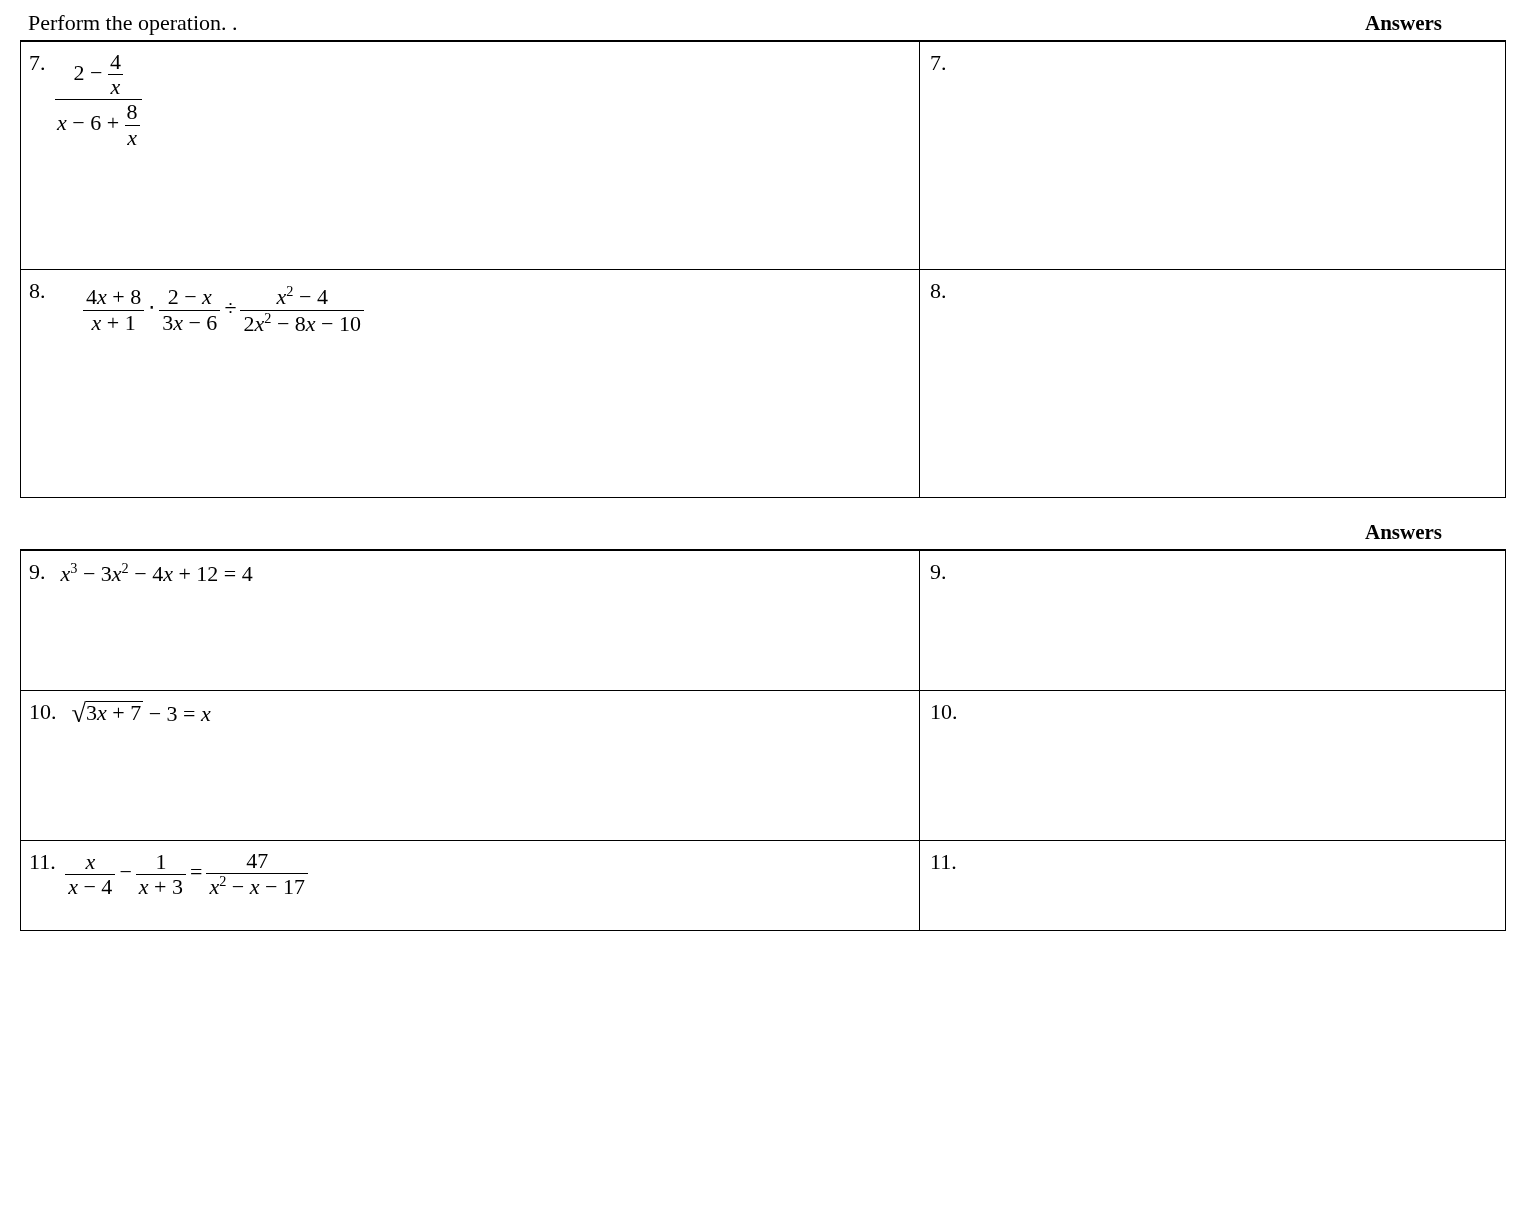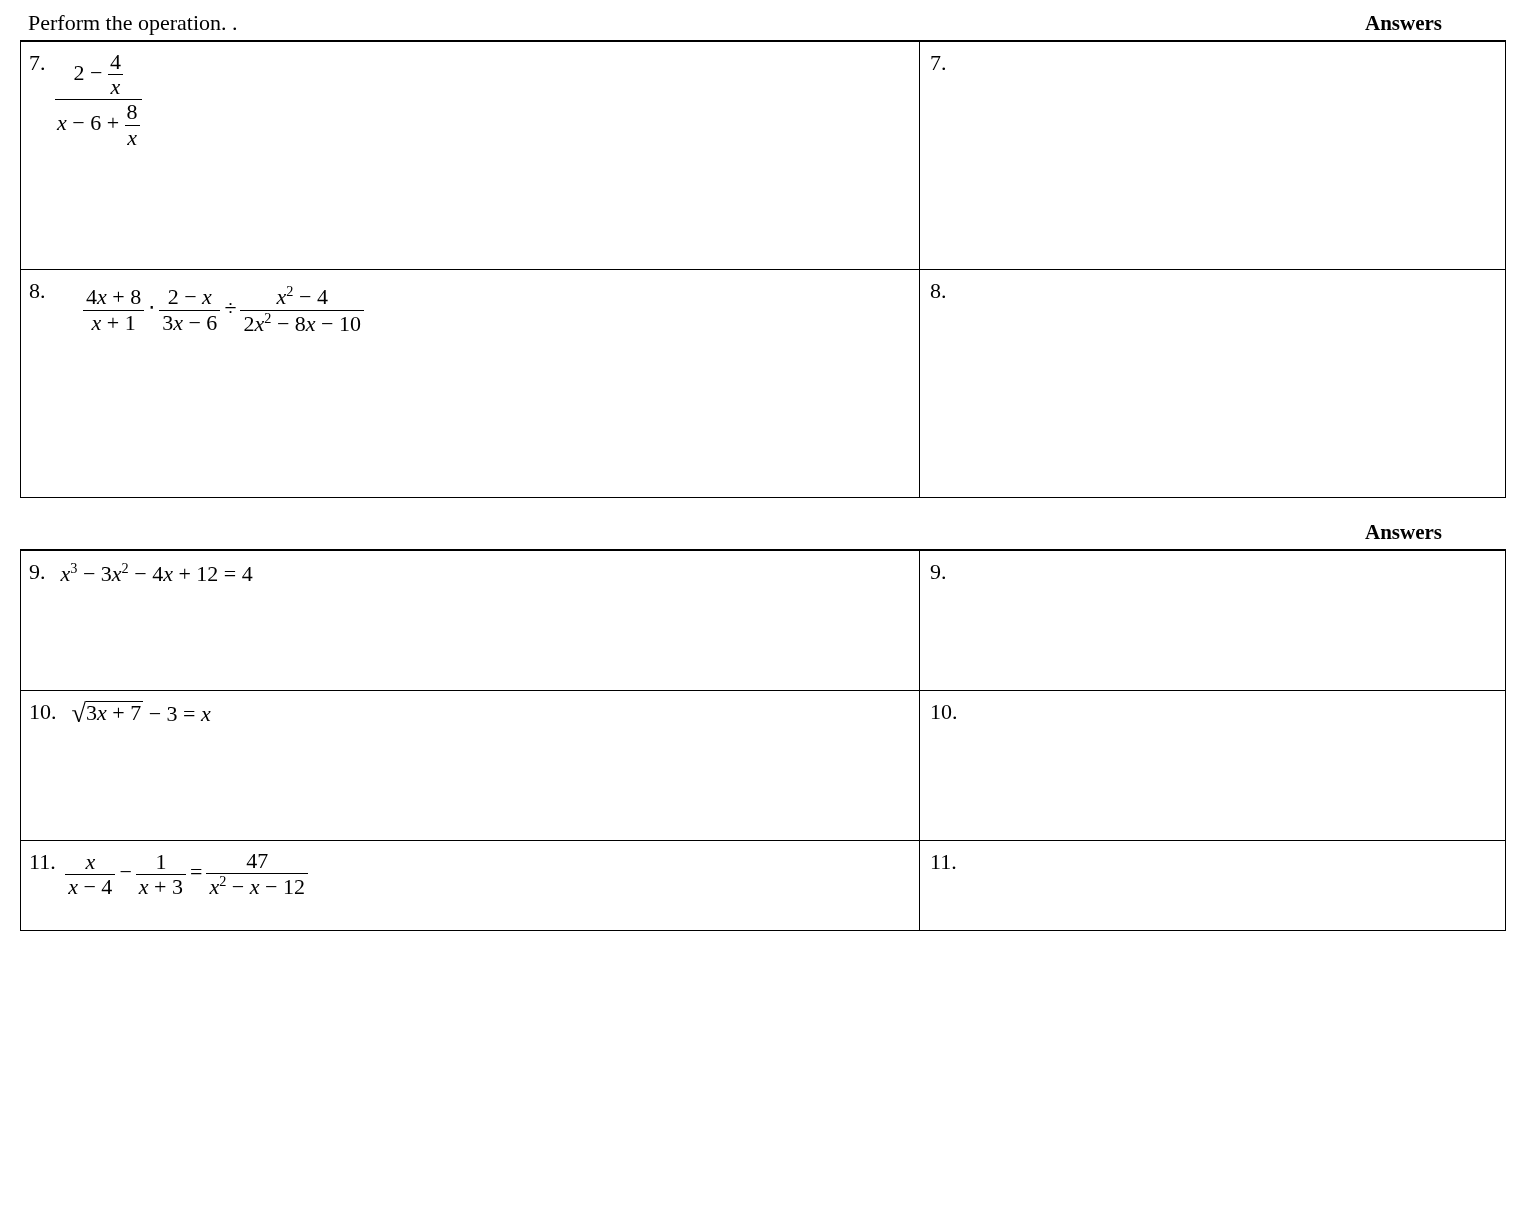--- a/index.html
+++ b/index.html
@@ -202,20 +202,20 @@
     <span class="num-label">11.</span>
     <span class="math">
       <span class="frac">
         <span class="num">x</span>
         <span class="den">x<span class="rm"> − 4</span></span>
       </span><span class="op">−</span><span class="frac">
         <span class="num rm">1</span>
         <span class="den">x<span class="rm"> + 3</span></span>
       </span><span class="op">=</span><span class="frac">
         <span class="num rm">47</span>
-        <span class="den">x<span class="sup">2</span><span class="rm"> − </span>x<span class="rm"> − 12</span></span>
+        <span class="den">x<span class="sup">2</span><span class="rm"> − </span>x<span class="rm"> − 17</span></span>
       </span>
     </span>
   </div>
   <div class="answer-cell">
     <span class="num-label">11.</span>
   </div>
 </div>
 
 </body></html>

